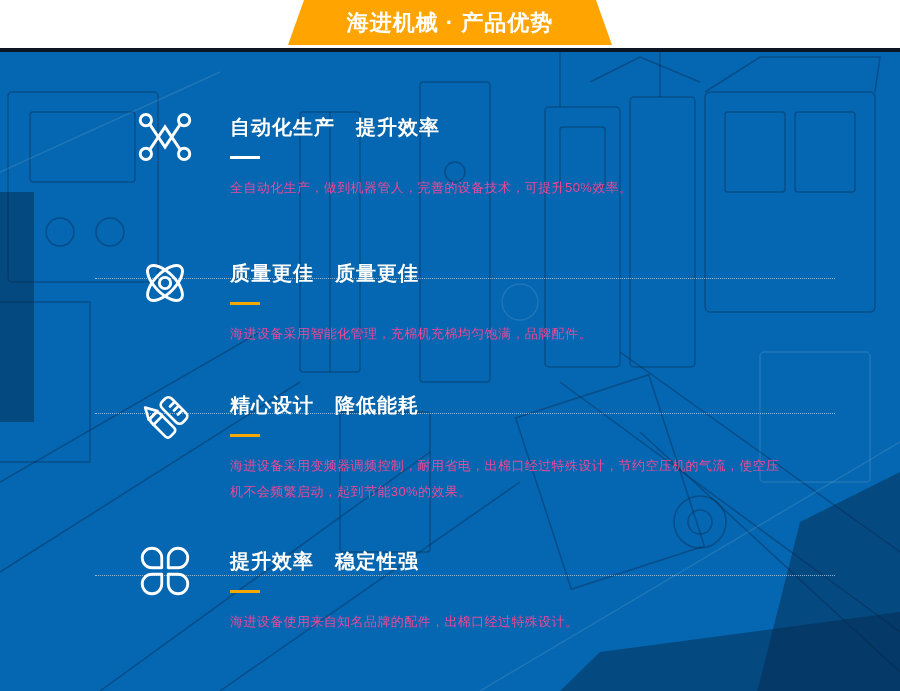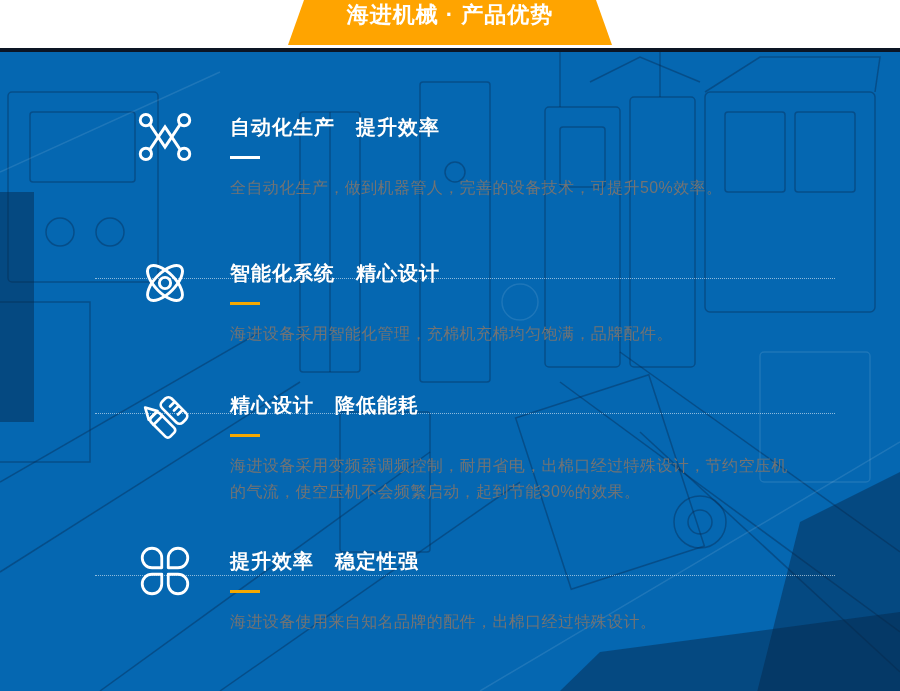--- a/index.html
+++ b/index.html
@@ -9,40 +9,40 @@
     background:#ffffff;
   }
   
   .top-strip{position:absolute;left:0;top:0;width:900px;height:48px;background:#ffffff;}
   .dark-line{position:absolute;left:0;top:48px;width:900px;height:4px;background:#0c1524;}
   .banner{
     position:absolute;left:288px;top:0;width:324px;height:45px;
     background:#ffa400;
     clip-path:polygon(16px 0%, calc(100% - 16px) 0%, 100% 100%, 0% 100%);
     border-radius:8px 8px 0 0;
-    display:flex;justify-content:center;
+    display:flex;align-items:center;justify-content:center;
     z-index:6;
   }
   .banner-title{color:#ffffff;font-size:22px;font-weight:bold;letter-spacing:1px;}
   
   .body-blue{
     position:absolute;left:0;top:52px;width:900px;height:639px;
     background:#0567b1;overflow:hidden;
   }
   .bg-art{position:absolute;left:0;top:0;width:900px;height:639px;}
   
   .section{position:absolute;left:0;width:900px;z-index:3;}
   .sec-icon{position:absolute;left:137px;top:5px;width:56px;height:56px;
     display:flex;align-items:center;justify-content:center;}
   .sec-icon svg{display:block;}
   .sec-text{margin-left:230px;width:560px;}
   .sec-title{color:#ffffff;font-size:20px;font-weight:bold;line-height:34px;
     margin-top:6px;letter-spacing:1px;text-shadow:0 0 1px rgba(0,0,0,.15);}
   .sec-underline{width:30px;height:3px;margin-top:12px;background:#f5a800;}
-  .sec-desc{color:#737373;font-size:16px;line-height:26px;margin-top:16px;
+  .sec-desc{color:#ec4899;font-size:13px;line-height:26px;margin-top:16px;
     letter-spacing:0.4px;}
   .s1{top:104px;} .s2{top:250px;} .s3{top:382px;} .s4{top:538px;}
   
   .separator{position:absolute;left:95px;width:740px;height:0;
     border-top:1px dotted rgba(255,255,255,0.55);z-index:2;}
   .sep1{top:226px;} .sep2{top:361px;} .sep3{top:523px;}
 </style>
 </head>
 <body>
 
@@ -126,21 +126,21 @@
 
 <div class="section s2">
   <div class="sec-icon">
     <svg width="54" height="54" viewBox="0 0 48 48" fill="none" stroke="#ffffff" stroke-width="2.6">
       <ellipse cx="24" cy="24" rx="20" ry="9" transform="rotate(45 24 24)"></ellipse>
       <ellipse cx="24" cy="24" rx="20" ry="9" transform="rotate(-45 24 24)"></ellipse>
       <circle cx="24" cy="24" r="5"></circle>
     </svg>
   </div>
   <div class="sec-text">
-    <div class="sec-title">智能化系统　精心设计</div>
+    <div class="sec-title">质量更佳　质量更佳</div>
     <div class="sec-underline" style="background: rgb(245, 168, 0);"></div>
     <div class="sec-desc">海进设备采用智能化管理，充棉机充棉均匀饱满，品牌配件。</div>
   </div>
 </div>
 
 <div class="section s3">
   <div class="sec-icon">
     <svg width="54" height="54" viewBox="0 0 48 48" fill="none" stroke="#ffffff" stroke-width="2.4" stroke-linejoin="round" stroke-linecap="round">
       <g transform="rotate(45 32 20)">
         <rect x="19" y="14" width="26" height="12" rx="4"></rect>

